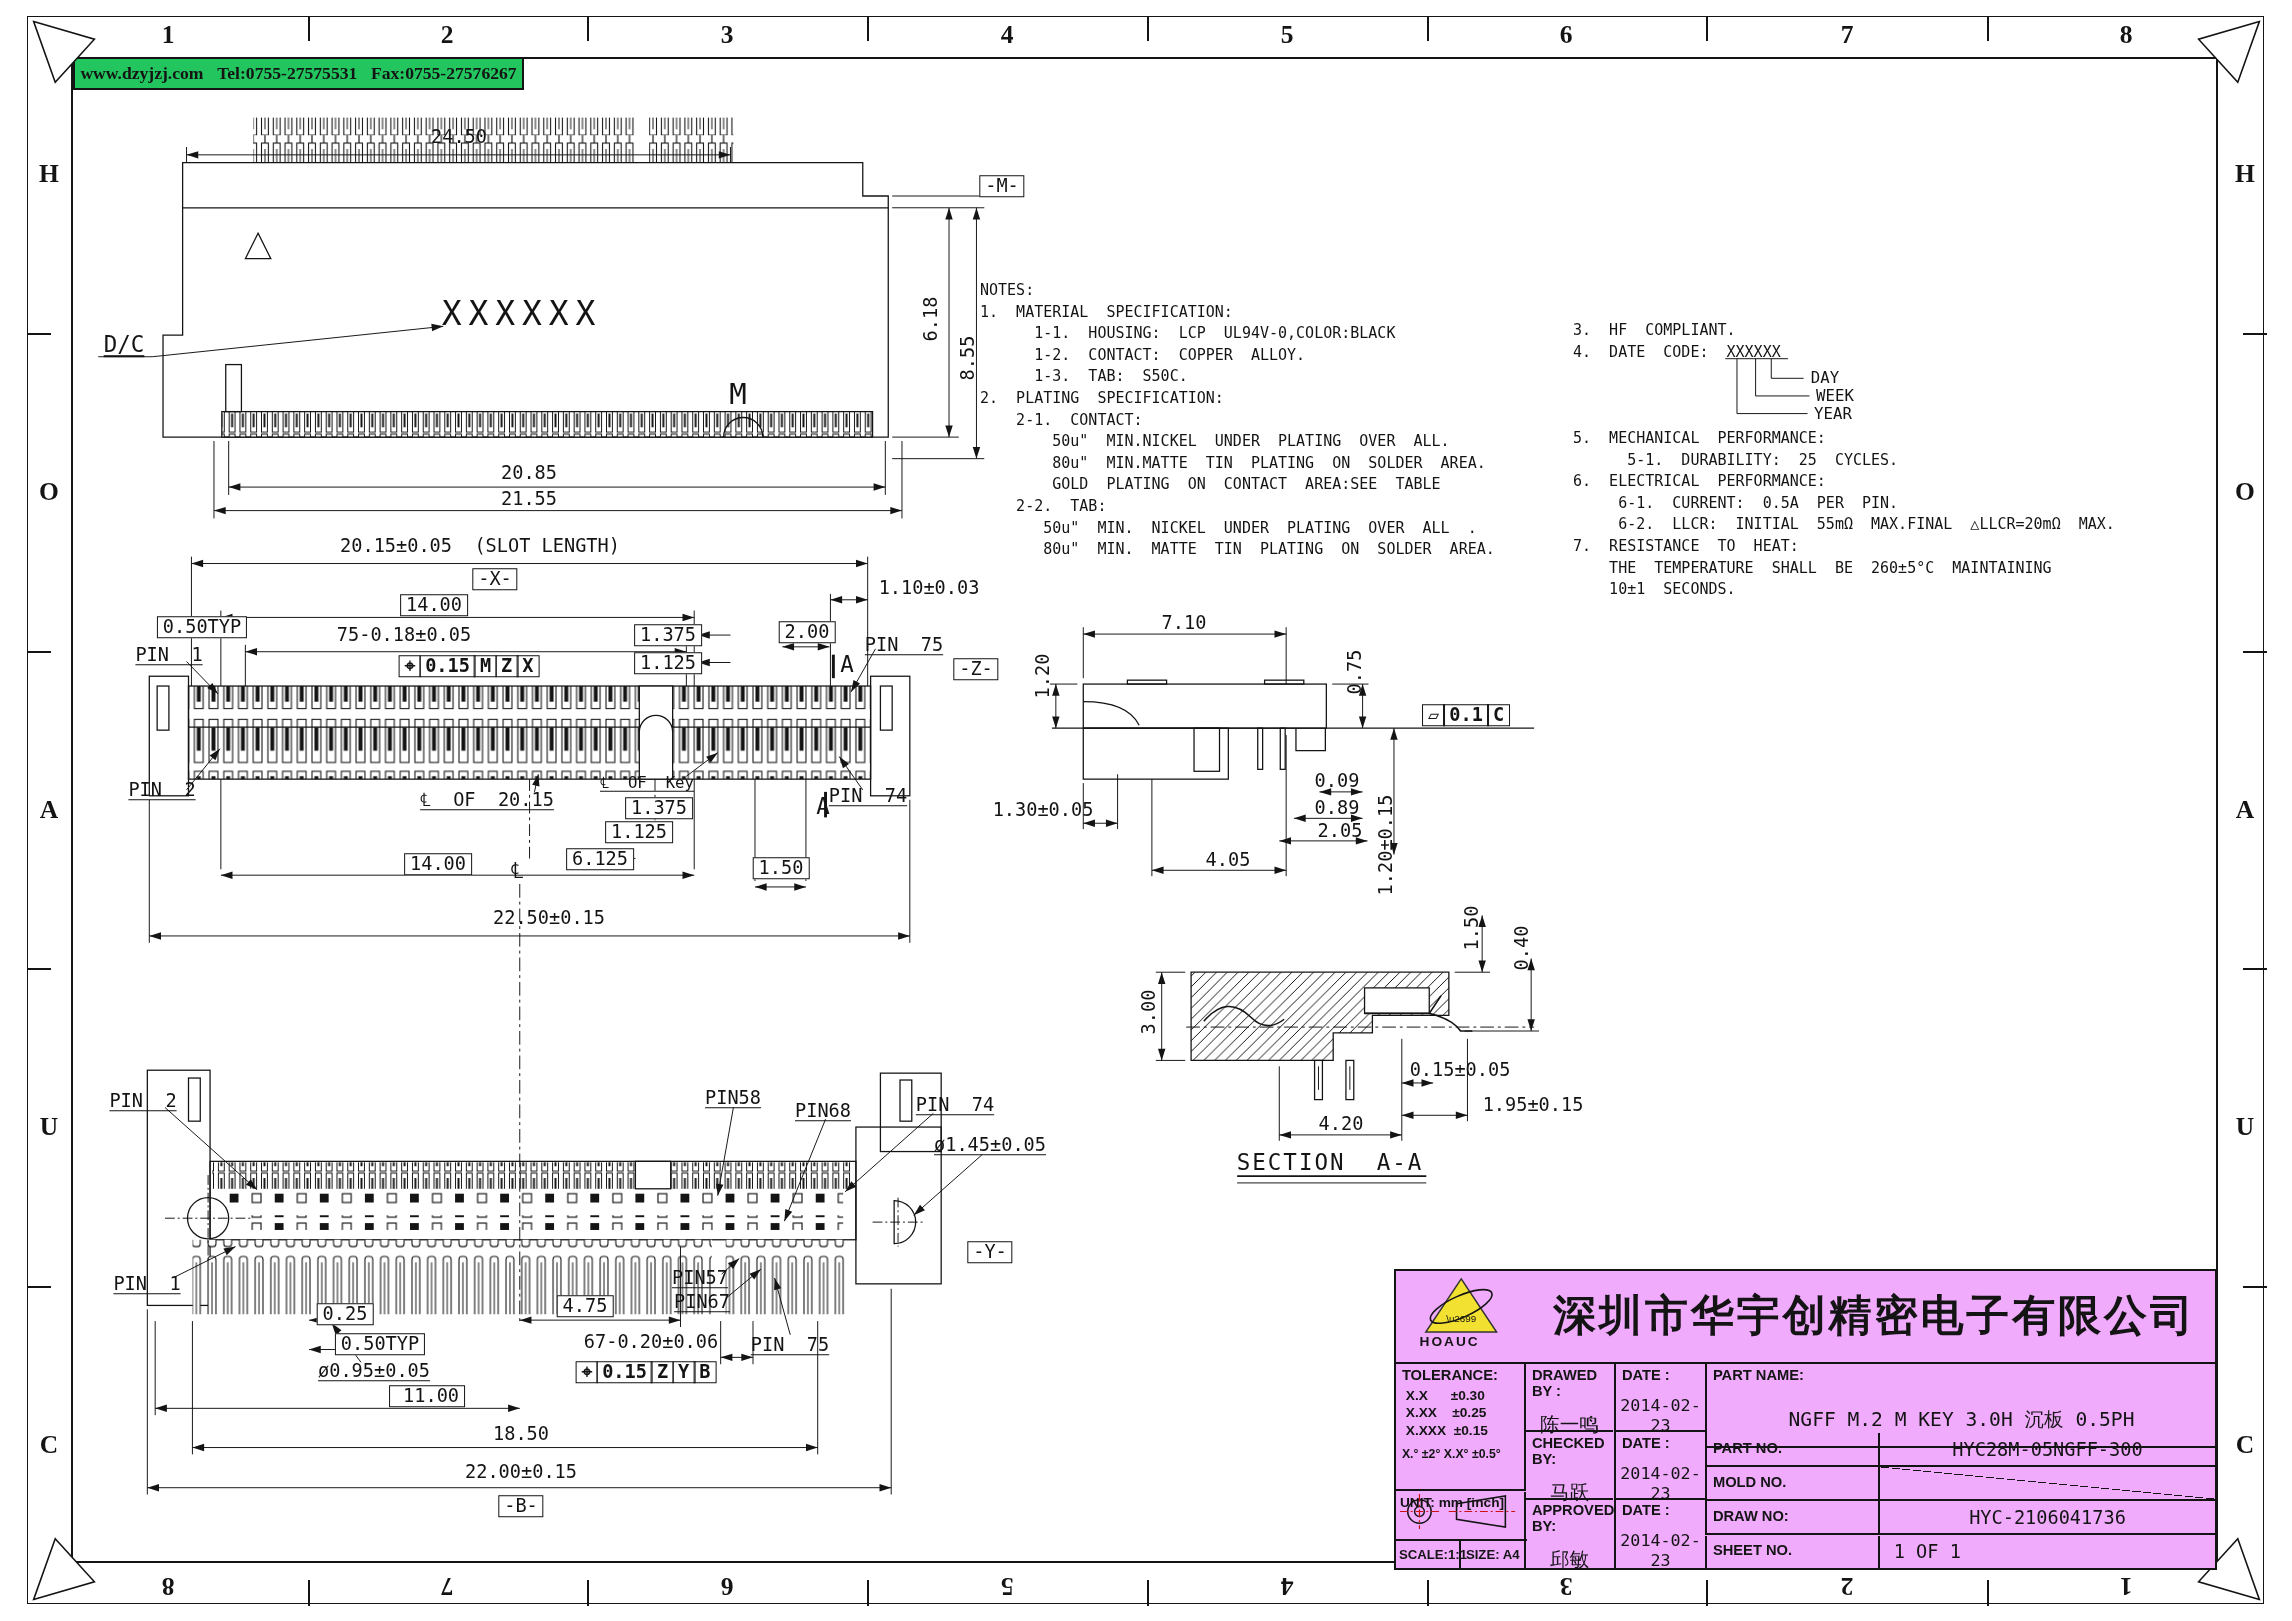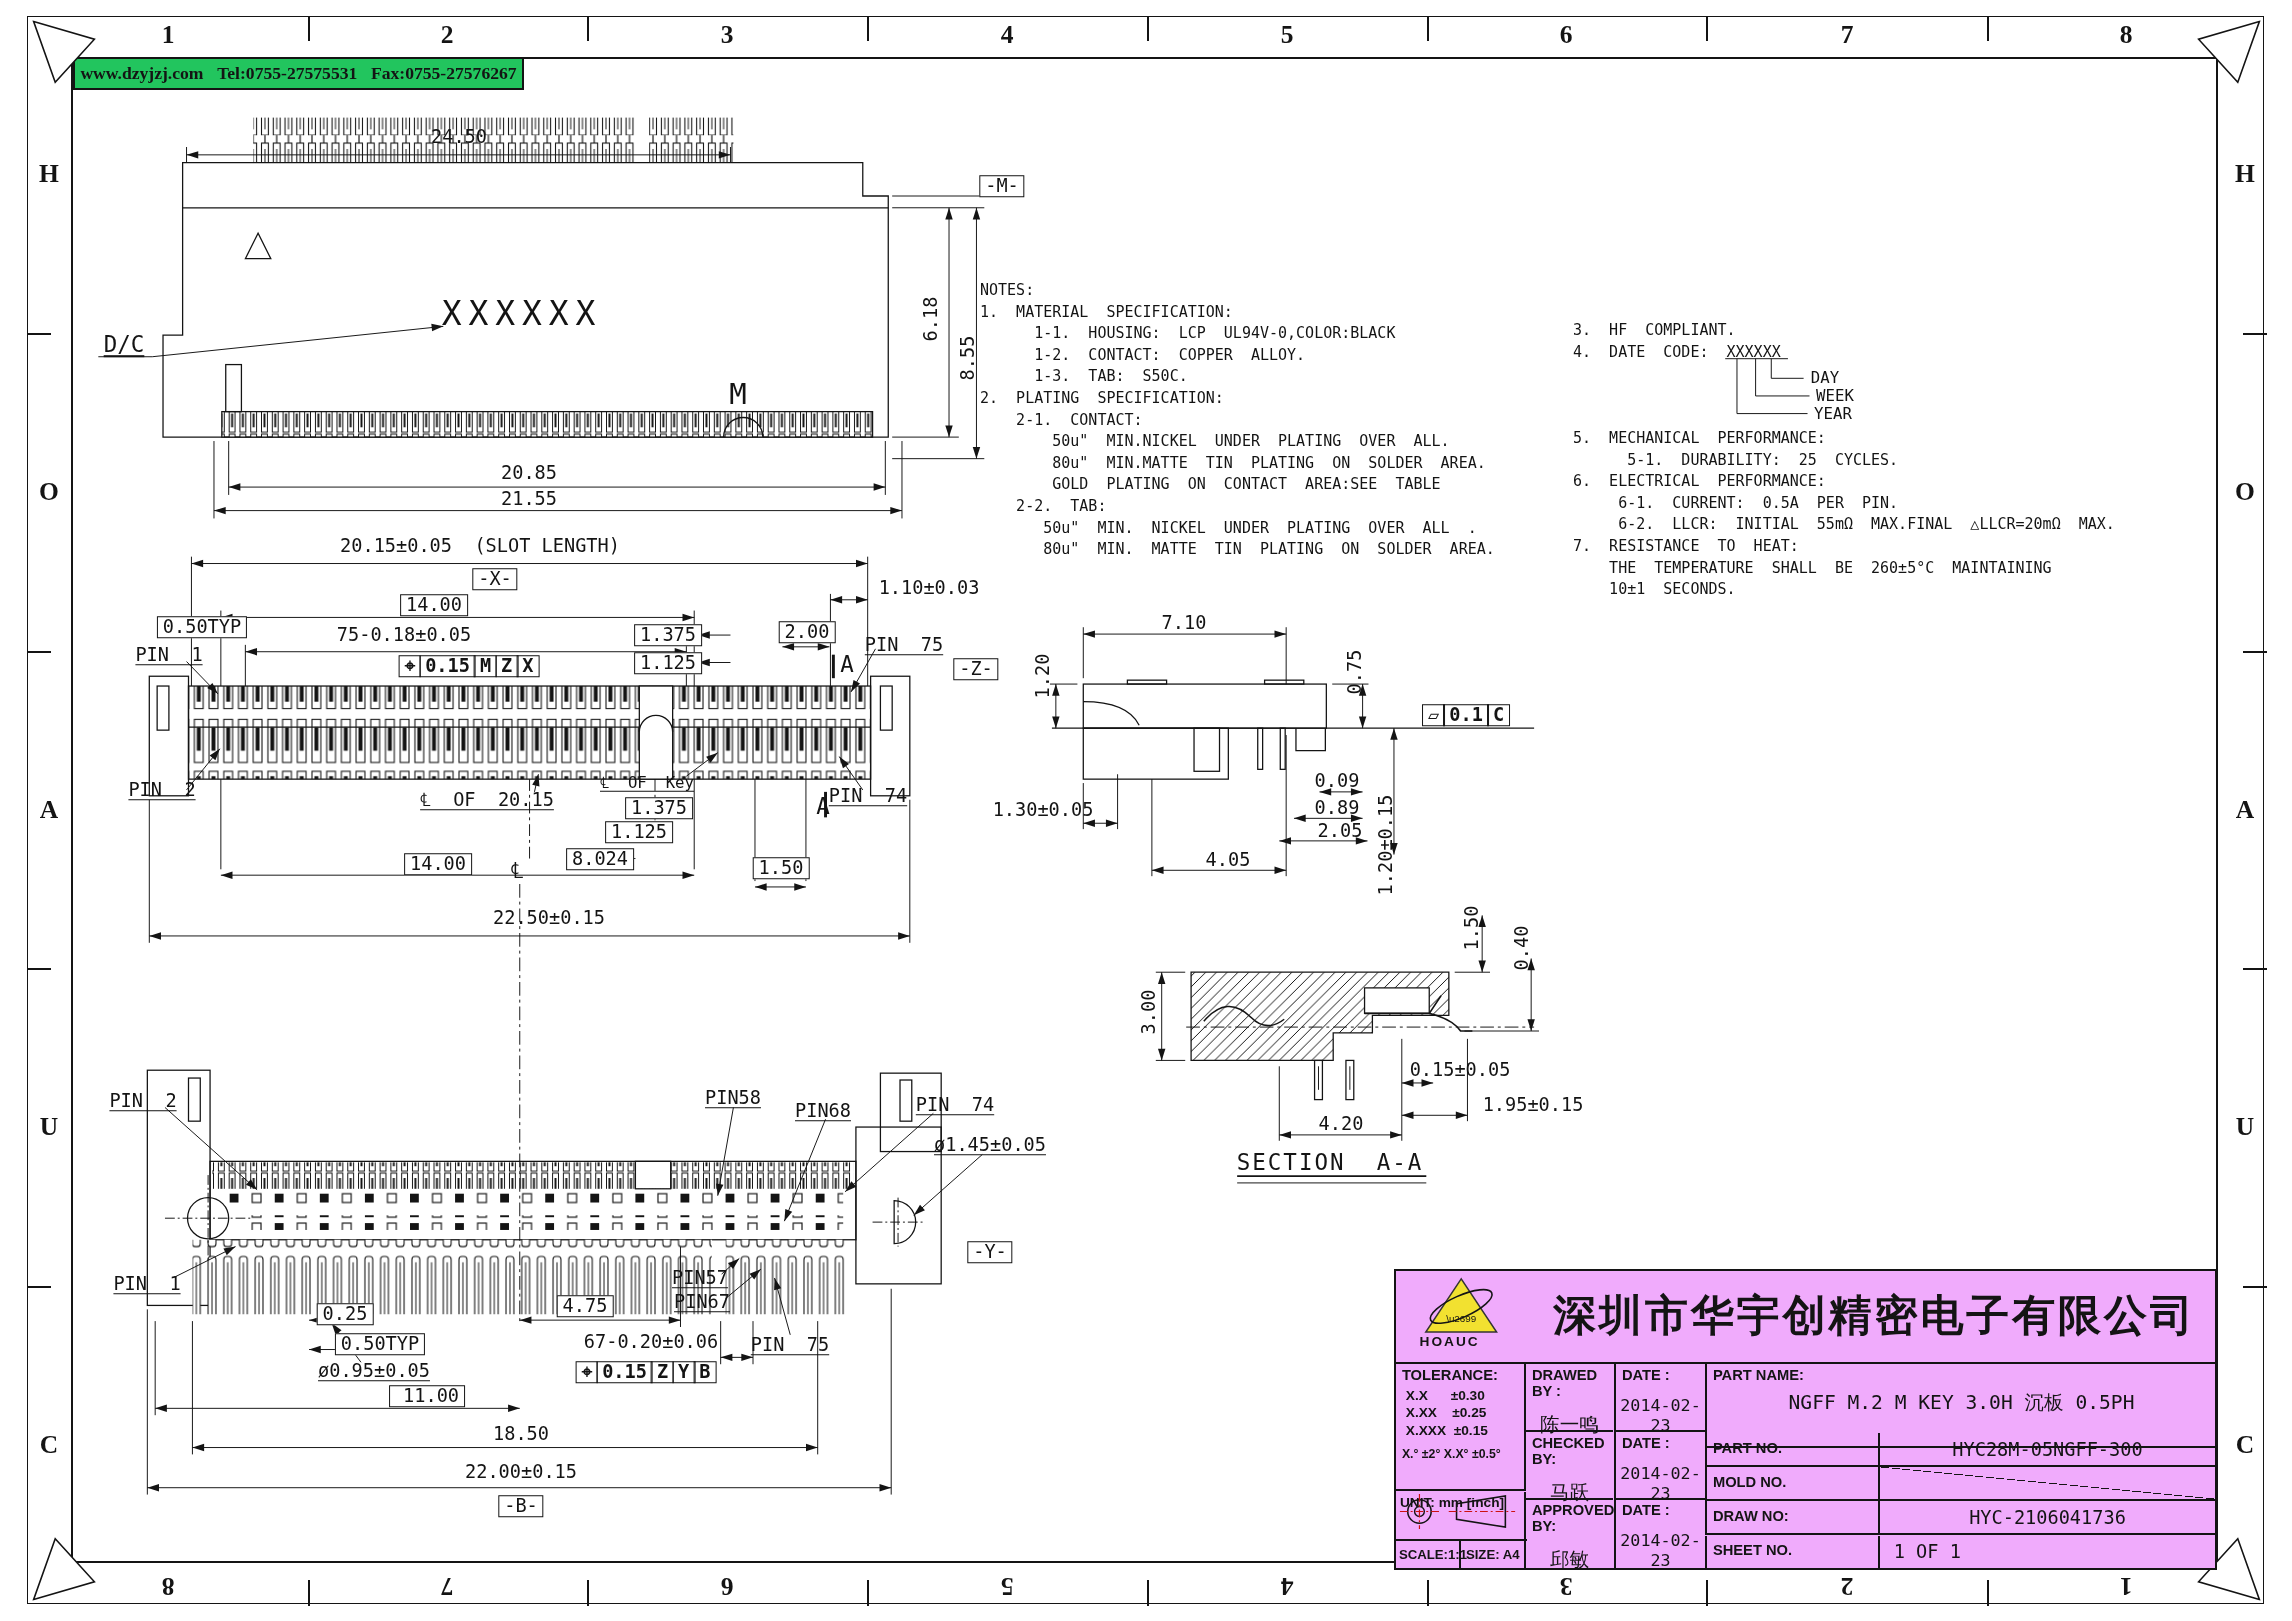--- a/index.html
+++ b/index.html
@@ -368,21 +368,21 @@
       <div class="ann " style="left: 929px; top: 588px;">1.10±0.03</div>
       <div class="ann ul" style="left: 904px; top: 645px;">PIN  75</div>
       <div class="ann big" style="left: 847px; top: 665px;">A</div>
       <div class="ann box" style="left: 976px; top: 669px;">-Z-</div>
       <div class="ann ul" style="left: 169px; top: 655px;">PIN  1</div>
       <div class="ann ul" style="left: 162px; top: 790px;">PIN  2</div>
       <div class="ann ul" style="left: 487px; top: 800px;">℄  OF  20.15</div>
       <div class="ann ul small" style="left: 647px; top: 783px;">℄  OF  Key</div>
       <div class="ann box" style="left: 659px; top: 808px;">1.375</div>
       <div class="ann box" style="left: 639px; top: 832px;">1.125</div>
-      <div class="ann box" style="left: 600px; top: 859px;">8.024</div>
+      <div class="ann box" style="left: 600px; top: 859px;">6.125</div>
       <div class="ann box" style="left: 438px; top: 864px;">14.00</div>
       <div class="ann box" style="left: 781px; top: 868px;">1.50</div>
       <div class="ann " style="left: 549px; top: 918px;">22.50±0.15</div>
       <div class="ann big" style="left: 823px; top: 807px;">A</div>
       <div class="ann ul" style="left: 868px; top: 796px;">PIN  74</div>
       <div class="ann big" style="left: 517px; top: 871px;">℄</div>
       <div class="ann ul" style="left: 143px; top: 1101px;">PIN  2</div>
       <div class="ann ul" style="left: 147px; top: 1284px;">PIN  1</div>
       <div class="ann ul" style="left: 733px; top: 1098px;">PIN58</div>
       <div class="ann ul" style="left: 823px; top: 1083px; margin-top: 28px;">PIN68</div>
@@ -508,21 +508,21 @@
       <div class="tb-label">APPROVED  BY:</div>
       <div class="tb-val cjk" style="padding-top:11.8px;">邱敏</div>
     </div>
     <div class="tbc" style="left:218px;top:228px;width:91px;height:69px;border-left:2.2px solid #141414;">
       <div class="tb-label">DATE :</div>
       <div class="tb-val" style="padding-top:11.8px;font-size:16.7px;">2014-02-23</div>
     </div>
 
     <div class="tbc" style="left:309px;top:93px;width:511px;height:84px;border-left:2.2px solid #141414;border-bottom:2.2px solid #141414;">
       <div class="tb-label">PART  NAME:</div>
-      <div class="tb-val" style="padding-top:5.9px;font-size:19.6px;">NGFF M.2 M KEY 3.0H 沉板 0.5PH</div>
+      <div class="tb-val" style="padding-top:5.9px;font-size:19.6px;margin-top:17px;">NGFF M.2 M KEY 3.0H 沉板 0.5PH</div>
     </div>
     <div class="tbc" style="left:309px;top:162px;width:173px;height:34px;border-left:2.2px solid #141414;border-bottom:2.2px solid #141414;">
       <div class="tb-label" style="padding-top:6.9px;">PART  NO.</div>
     </div>
     <div class="tbc" style="left:482px;top:162px;width:337px;height:34px;border-left:2.2px solid #141414;border-bottom:2.2px solid #141414;">
       <div class="tb-val" style="padding-top:5.9px;">HYC28M-05NGFF-300</div>
     </div>
     <div class="tbc" style="left:309px;top:196px;width:173px;height:34px;border-left:2.2px solid #141414;border-bottom:2.2px solid #141414;">
       <div class="tb-label" style="padding-top:6.9px;">MOLD  NO.</div>
     </div>

